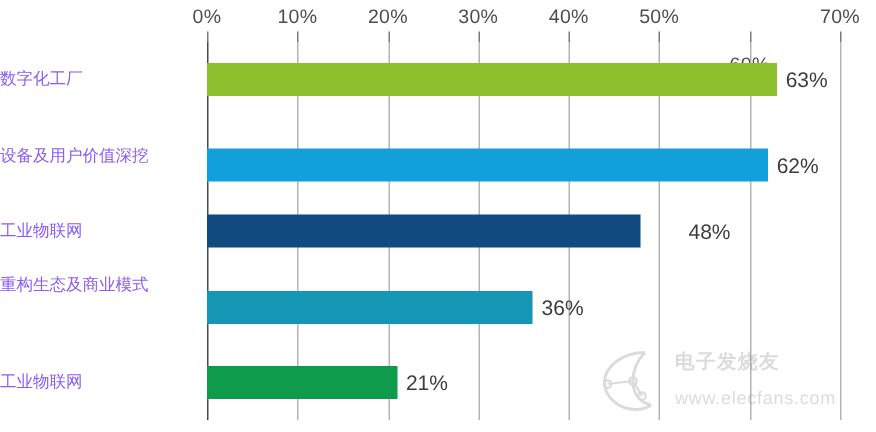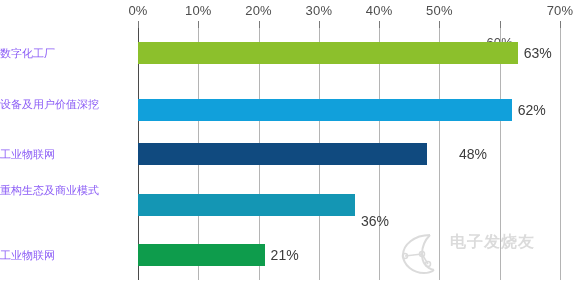--- a/index.html
+++ b/index.html
@@ -113,21 +113,21 @@
     position: absolute;
     left: 0;
     top: 6px;
     width: 44px;
     height: 44px;
   }
   .watermark .wm-title {
     position: absolute;
     left: 50px;
     top: 6px;
-    font-size: 16px;
+    font-size: 13px;
     font-weight: bold;
     color: #8a8a8a;
     letter-spacing: 1px;
     white-space: nowrap;
   }
   .watermark .wm-url {
     position: absolute;
     left: 50px;
     top: 32px;
     font-size: 12px;
@@ -176,21 +176,21 @@
       <div class="row" style="top: 71px;">
         <div class="bar" style="width: 373.771px; background: rgb(17, 160, 219); height: 22px;"></div>
         <div class="bar-value" style="left: 373.771px;">62%</div>
       </div>
       <div class="row" style="top: 115px;">
         <div class="bar" style="width: 289.371px; background: rgb(16, 74, 127); height: 22px;"></div>
         <div class="bar-value" style="left: 276px; margin-left: 39px;">48%</div>
       </div>
       <div class="row" style="top: 165.5px;">
         <div class="bar" style="width: 217.029px; background: rgb(20, 150, 180); height: 22px;"></div>
-        <div class="bar-value" style="left: 217.029px; margin-top: 16px;">36%</div>
+        <div class="bar-value" style="left: 217.029px;">36%</div>
       </div>
       <div class="row" style="top: 216px;">
         <div class="bar" style="width: 126.6px; background: rgb(14, 156, 76); height: 22px;"></div>
         <div class="bar-value" style="left: 126.6px;">21%</div>
       </div>
     </div>
 
   <div id="cat-labels">
       <div class="cat-label" style="position: absolute; top: 42px; left: 0px; width: 130px;">数字化工厂</div>
       <div class="cat-label" style="position: absolute; top: 92.5px; left: 0px; width: 130px;">设备及用户价值深挖</div>
@@ -203,15 +203,16 @@
     <svg class="wm-mark" viewBox="0 0 44 44">
       <path d="M30 3 C14 3 3 13 3 23 C3 33 13 41 24 41 C30 41 34 38 34 38" fill="none" stroke="#8a8a8a" stroke-width="2"></path>
       <path d="M30 3 C24 9 22 16 22 22 C22 30 26 36 34 38" fill="none" stroke="#8a8a8a" stroke-width="2"></path>
       <line x1="5" y1="24" x2="22" y2="22" stroke="#8a8a8a" stroke-width="1.5"></line>
       <line x1="22" y1="22" x2="28" y2="32" stroke="#8a8a8a" stroke-width="1.5"></line>
       <circle cx="5" cy="24" r="2.5" fill="none" stroke="#8a8a8a" stroke-width="1.5"></circle>
       <circle cx="22" cy="22" r="2.5" fill="none" stroke="#8a8a8a" stroke-width="1.5"></circle>
       <circle cx="28" cy="32" r="2.5" fill="none" stroke="#8a8a8a" stroke-width="1.5"></circle>
     </svg>
     <div class="wm-title">电子发烧友</div>
+    <div class="wm-url">www.elecfans.com</div>
   </div>
 
 </div>
 
 </body></html>

